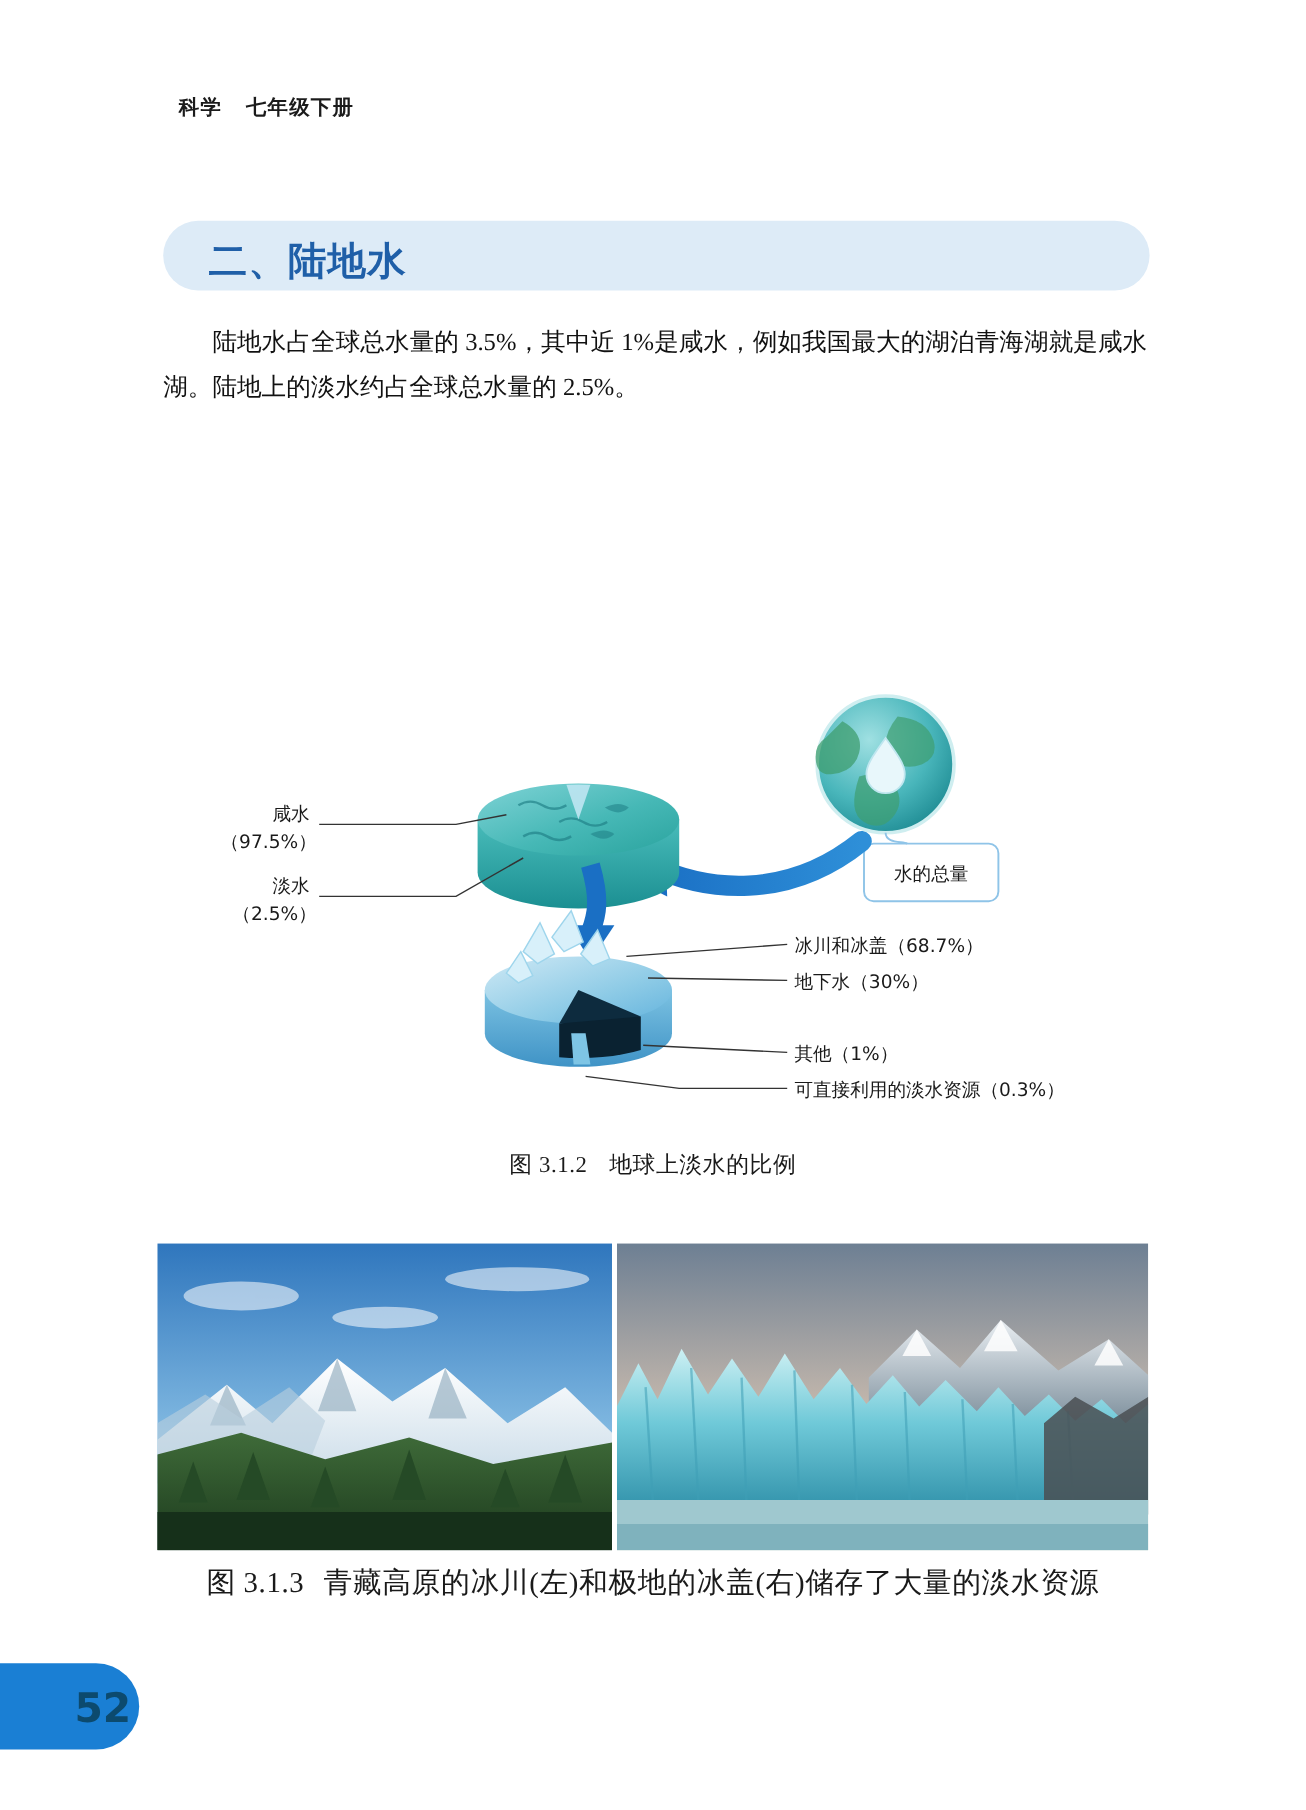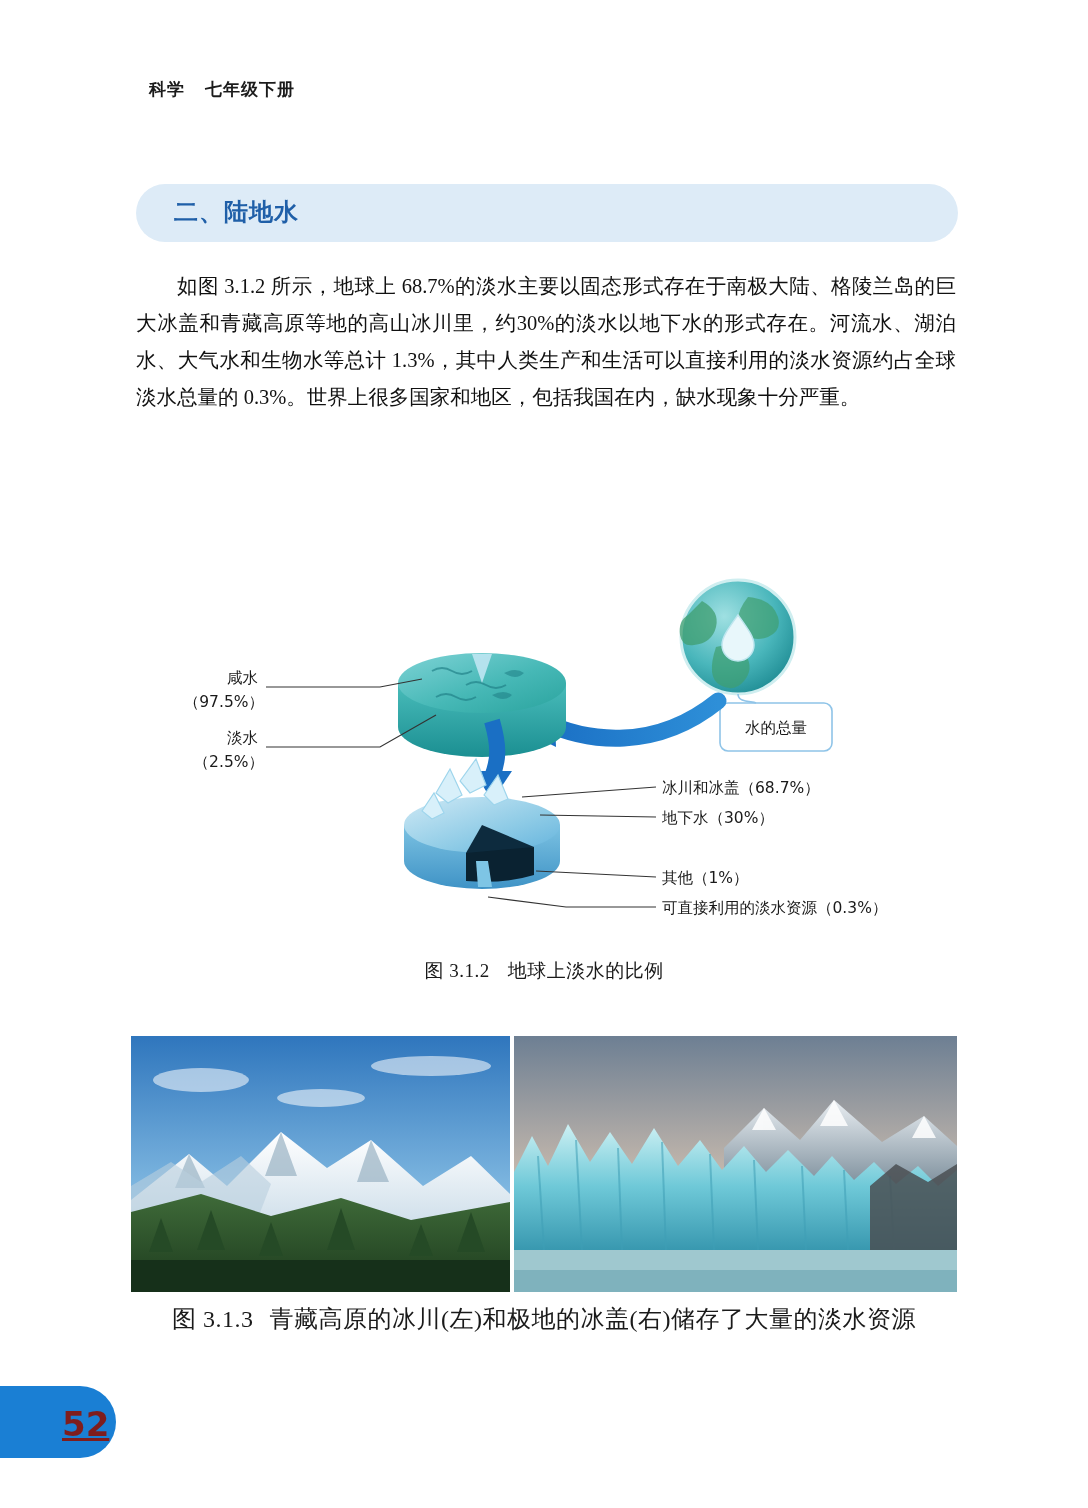--- a/index.html
+++ b/index.html
@@ -42,21 +42,21 @@
     height: 58px;
     background: #ddebf7;
     border-radius: 29px;
   }
   .section-title {
     position: absolute;
     left: 174px;
     top: 196px;
     font-family: "DejaVu Sans", "Liberation Sans", sans-serif;
     font-weight: bold;
-    font-size: 24px;
+    font-size: 32px;
     color: #1f5fa8;
     letter-spacing: 1px;
   }
 
   
   .body-text {
     position: absolute;
     left: 136px;
     top: 268px;
     width: 820px;
@@ -124,25 +124,24 @@
     width: 116px;
     height: 72px;
     background: #1a7fd4;
     border-top-right-radius: 36px;
     border-bottom-right-radius: 36px;
   }
   .page-num {
     position: absolute;
     left: 62px;
     top: 1404px;
-    color: #7f1d1d;
+    color: #0c4a6e;
     font-family: "DejaVu Sans", "Liberation Sans", sans-serif;
     font-weight: bold;
     font-size: 34px;
-    text-decoration: underline;
   }
 
   .lbl {
     font-family: "DejaVu Sans", "Liberation Sans", sans-serif;
     font-size: 15.5px;
     fill: #1a1a1a;
   }
 </style>
 </head>
 <body>
@@ -150,21 +149,21 @@
 <div class="page">
 
   <div class="runhead">
     <span>科学</span><span class="gap"></span><span>七年级下册</span>
   </div>
 
   <div class="section-bar"></div>
   <div class="section-title">二、陆地水</div>
 
   <div class="body-text">
-    <p>如图 3.1.2 所示，地球上 68.7%的淡水主要以固态形式存在于南极大陆、格陵兰岛的巨大冰盖和青藏高原等地的高山冰川里，约30%的淡水以地下水的形式存在。河流水、湖泊水、大气水和生物水等总计 1.3%，其中人类生产和生活可以直接利用的淡水资源约占全球淡水总量的 0.3%。世界上很多国家和地区，包括我国在内，缺水现象十分严重。</p>
+    <p>陆地水占全球总水量的 3.5%，其中近 1%是咸水，例如我国最大的湖泊青海湖就是咸水湖。陆地上的淡水约占全球总水量的 2.5%。</p>
   </div>
 
   <div class="fig312">
     <svg width="820" height="370" viewBox="0 0 820 370" xmlns="http://www.w3.org/2000/svg">
       <defs>
         <linearGradient id="topSalt" x1="0" y1="0" x2="1" y2="1">
           <stop offset="0%" stop-color="#7fd3d6"></stop>
           <stop offset="55%" stop-color="#46b8b6"></stop>
           <stop offset="100%" stop-color="#2aa39e"></stop>
         </linearGradient>

